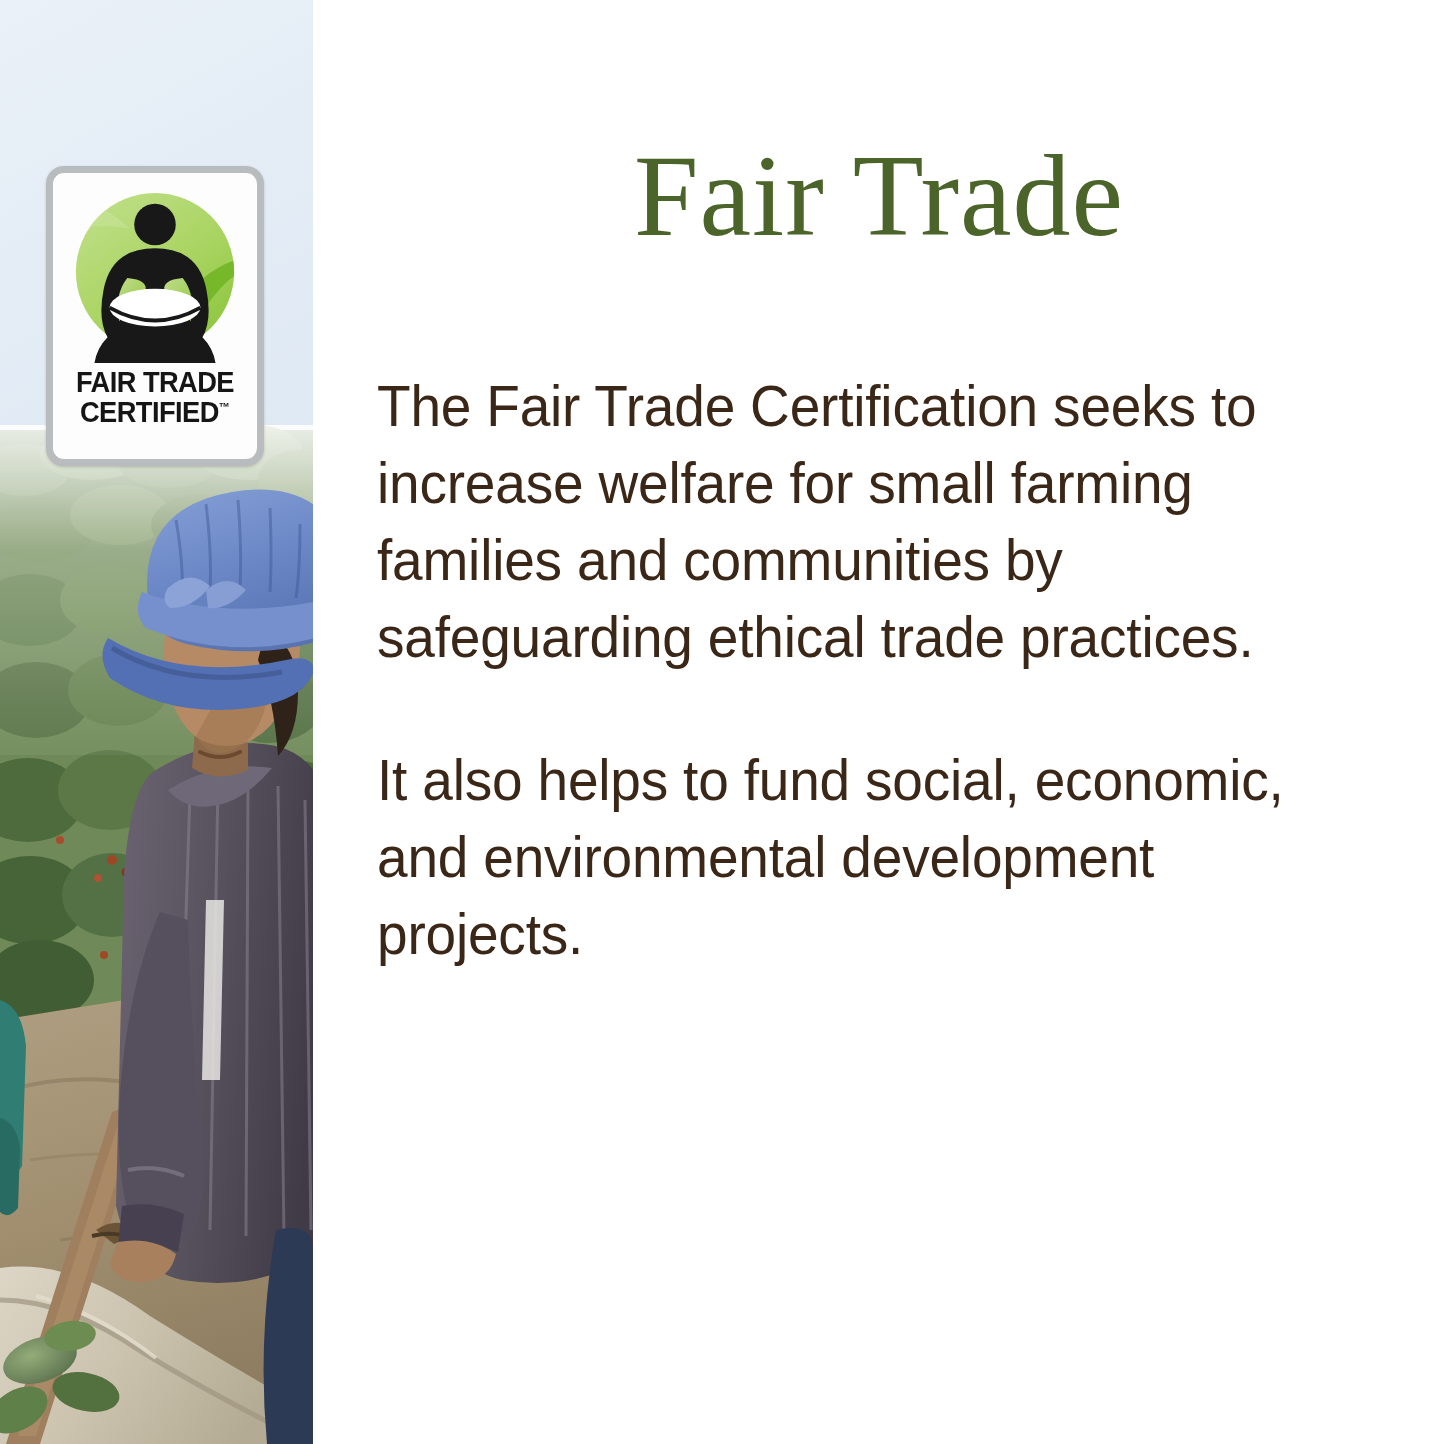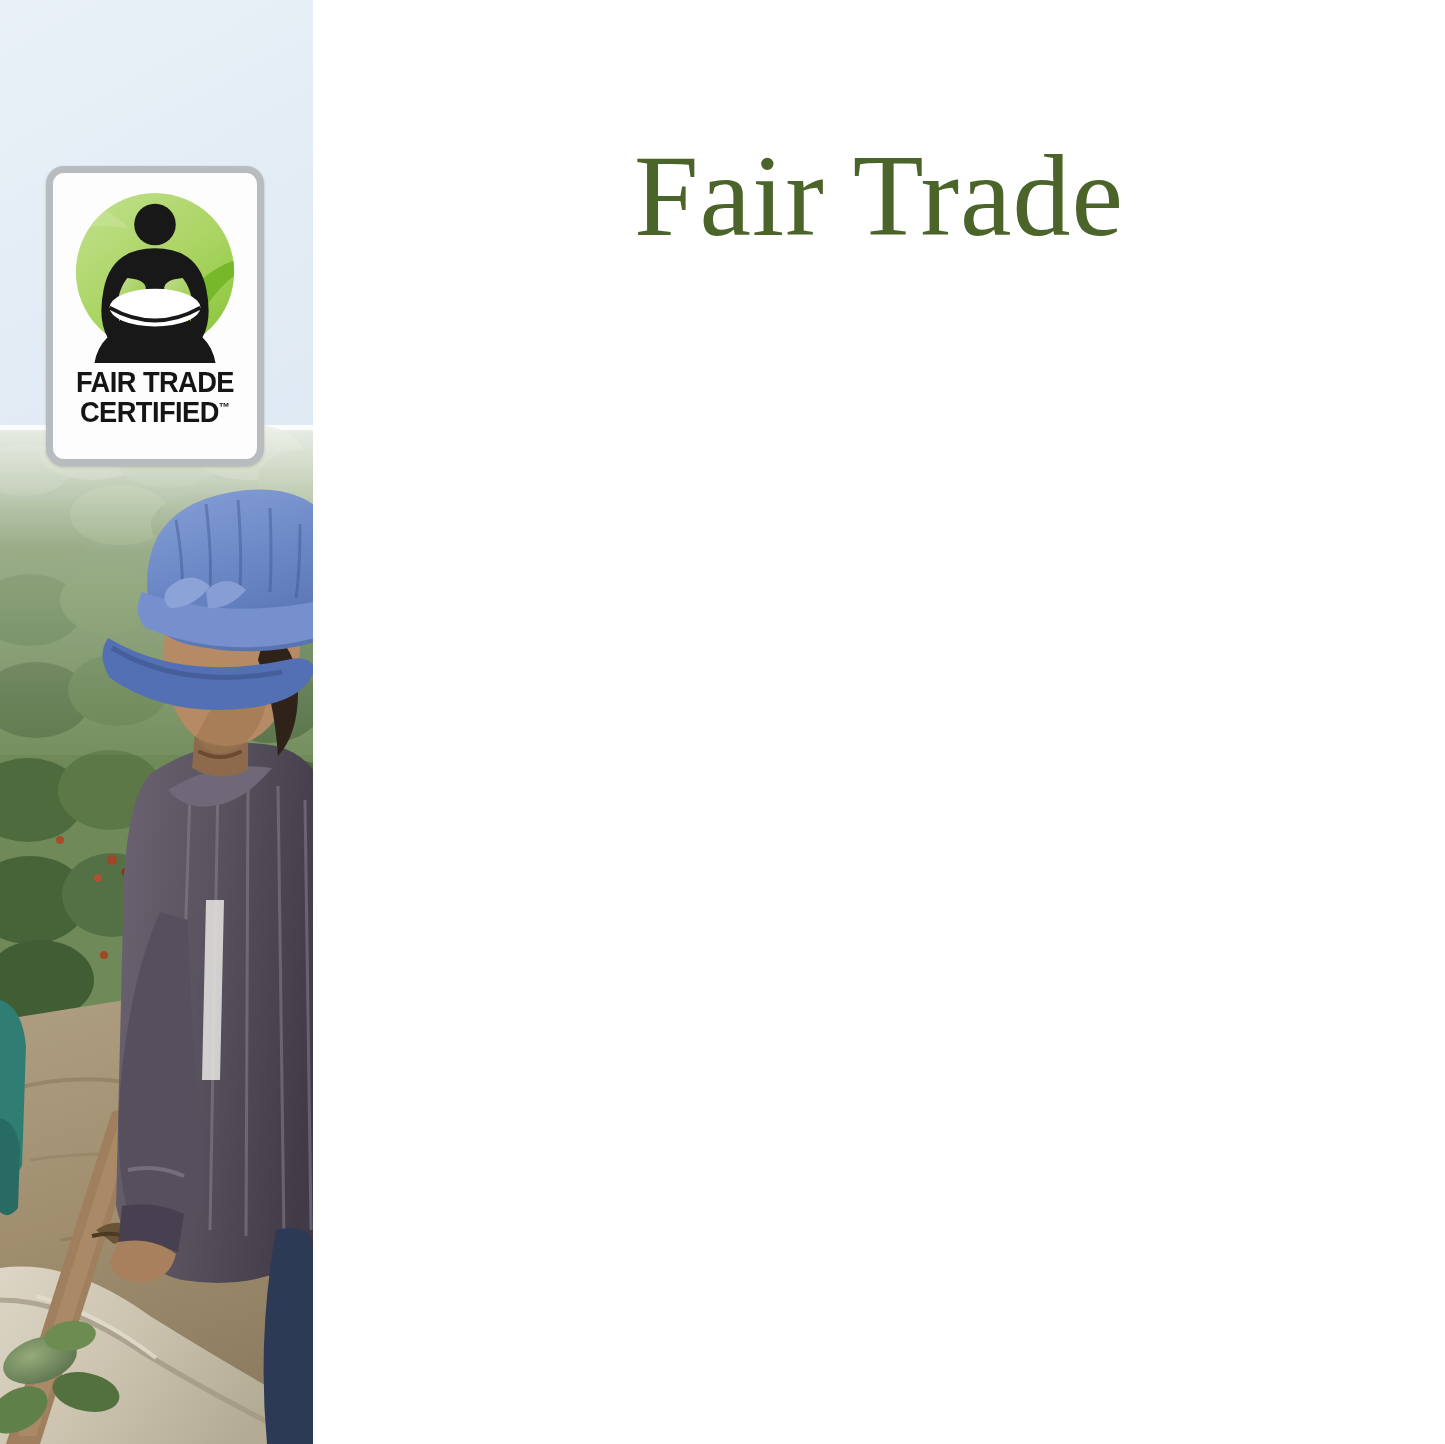--- a/index.html
+++ b/index.html
@@ -353,15 +353,19 @@
       </svg>
       <div class="logo-text">
         <span>FAIR TRADE</span><br>
         <span>CERTIFIED</span><span class="tm">™</span>
       </div>
     </div>
   </div>
 
   <div class="content">
     <h1 class="title">Fair Trade</h1>
+    <div class="body-block">
+      <p class="para">The Fair Trade Certification seeks to increase welfare for small farming families and communities by safeguarding ethical trade practices.</p>
+      <p class="para">It also helps to fund social, economic, and environmental development projects.</p>
+    </div>
   </div>
 
 </div>
 
 </body></html>

